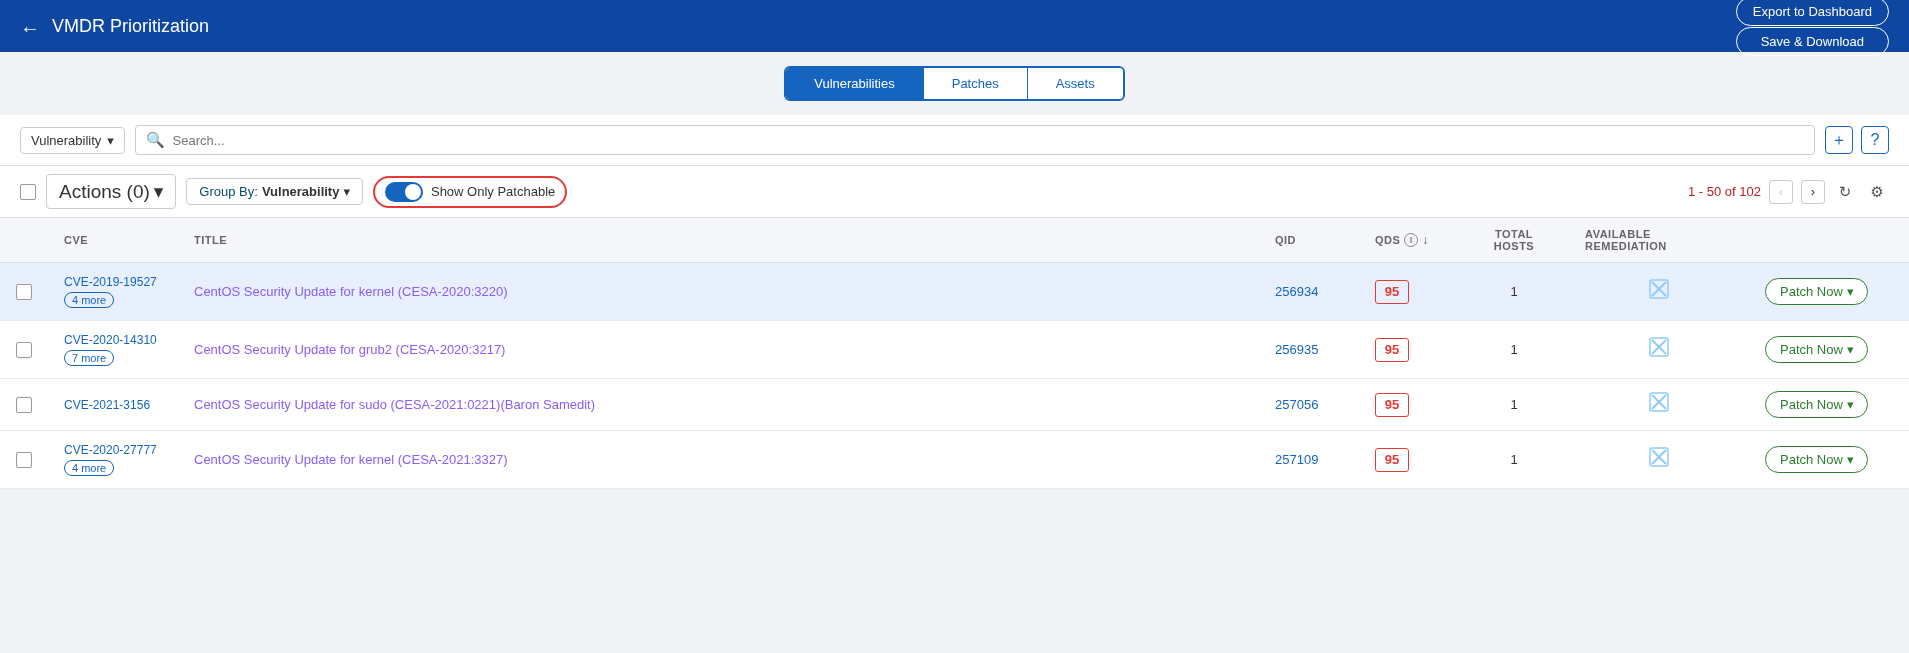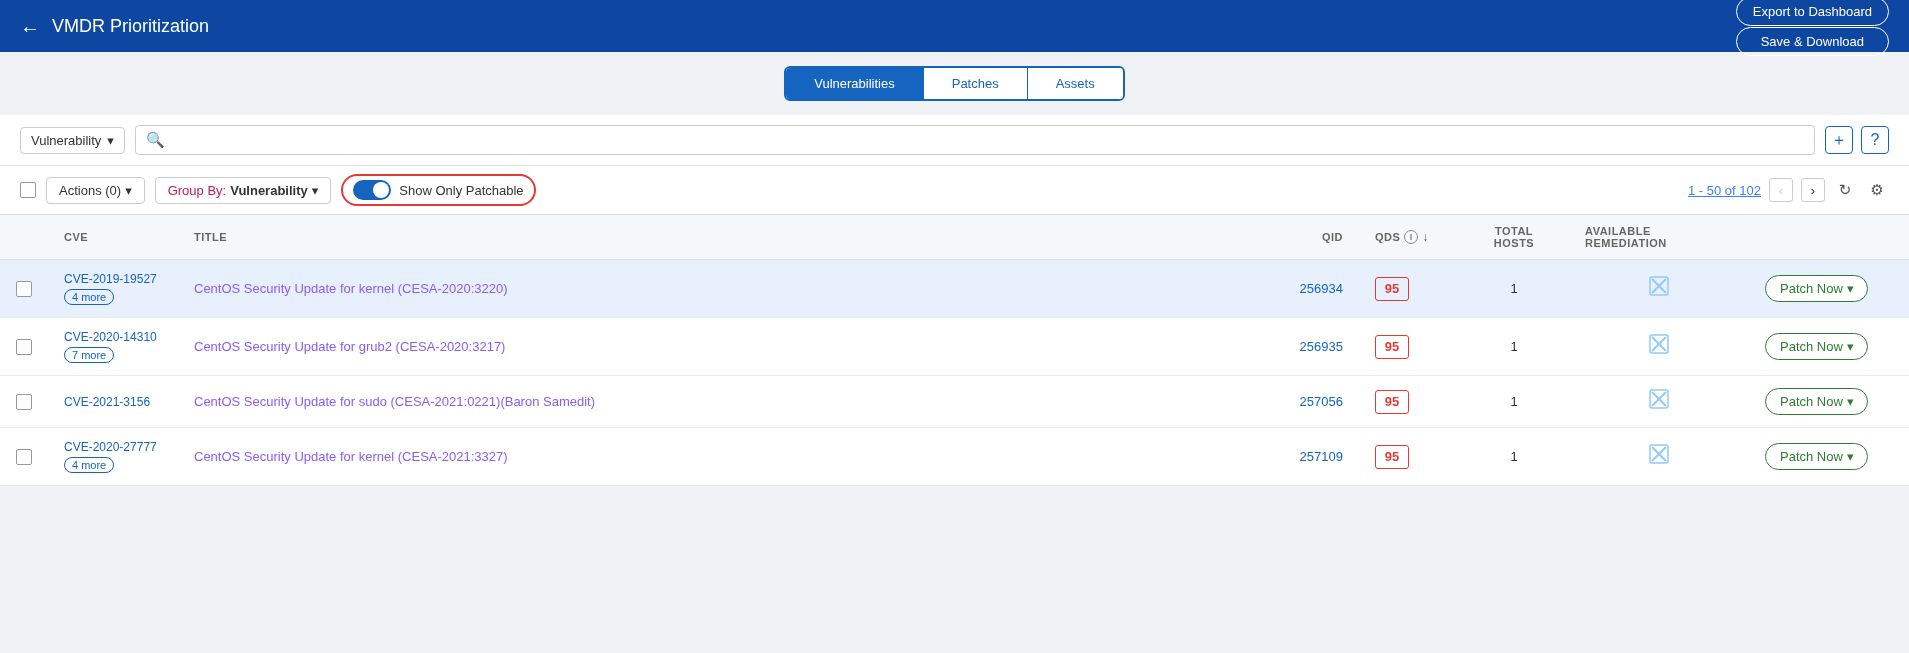--- a/index.html
+++ b/index.html
@@ -158,36 +158,36 @@
     }
     .actions-btn {
       display: flex;
       align-items: center;
       gap: 4px;
       border: 1px solid #ccc;
       border-radius: 4px;
       padding: 5px 12px;
       background: white;
       cursor: pointer;
-      font-size: 13px;
+      font-size: 19px;
       color: #333;
     }
     .group-by-btn {
       display: flex;
       align-items: center;
       gap: 4px;
       border: 1px solid #ccc;
       border-radius: 4px;
       padding: 5px 12px;
       background: white;
       cursor: pointer;
       font-size: 13px;
       color: #333;
     }
-    .group-by-label { color: #be185d; }
+    .group-by-label { color: #0c4a6e; }
     .group-by-value { font-weight: 700; color: #333; }
 
     
     .toggle-wrap {
       display: flex;
       align-items: center;
       gap: 8px;
       border: 2px solid #e53935;
       border-radius: 20px;
       padding: 4px 10px;
@@ -212,21 +212,21 @@
     .toggle-label { font-size: 13px; color: #333; }
 
     
     .actions-right {
       display: flex;
       align-items: center;
       gap: 8px;
       font-size: 13px;
       color: #333;
     }
-    .pagination-text { color: #3b82f6; text-decoration: underline; }
+    .pagination-text { color: #b91c1c; }
     .pagination-btn {
       width: 24px;
       height: 24px;
       border: 1px solid #ccc;
       border-radius: 3px;
       display: flex;
       align-items: center;
       justify-content: center;
       cursor: pointer;
       background: white;
@@ -344,21 +344,21 @@
       width: 16px;
       height: 16px;
       border: 1.5px solid #999;
       border-radius: 2px;
       background: white;
       cursor: pointer;
     }
 
     .col-cve { width: 130px; }
     .col-title { }
-    .col-qid { width: 100px; text-align: right; }
+    .col-qid { width: 100px; }
     .col-qds { width: 100px; }
     .col-hosts { width: 110px; }
     .col-remediation { width: 180px; }
     .col-action { width: 160px; }
     .col-check { width: 40px; }
 
     .qds-header {
       display: flex;
       align-items: center;
       gap: 4px;
@@ -399,20 +399,21 @@
   </div>
 </div>
 
 <div class="toolbar">
   <div class="filter-select">
     <span>Vulnerability</span>
     <span>▾</span>
   </div>
   <div class="search-wrap">
     <span class="search-icon">🔍</span>
+    <input class="search-input" type="text" placeholder="Search..." style="">
   </div>
   <div class="toolbar-icons">
     <div class="icon-btn">＋</div>
     <div class="icon-btn">?</div>
   </div>
 </div>
 
 <div class="actions-bar">
   <div class="actions-left">
     <div class="checkbox-wrap"></div>

